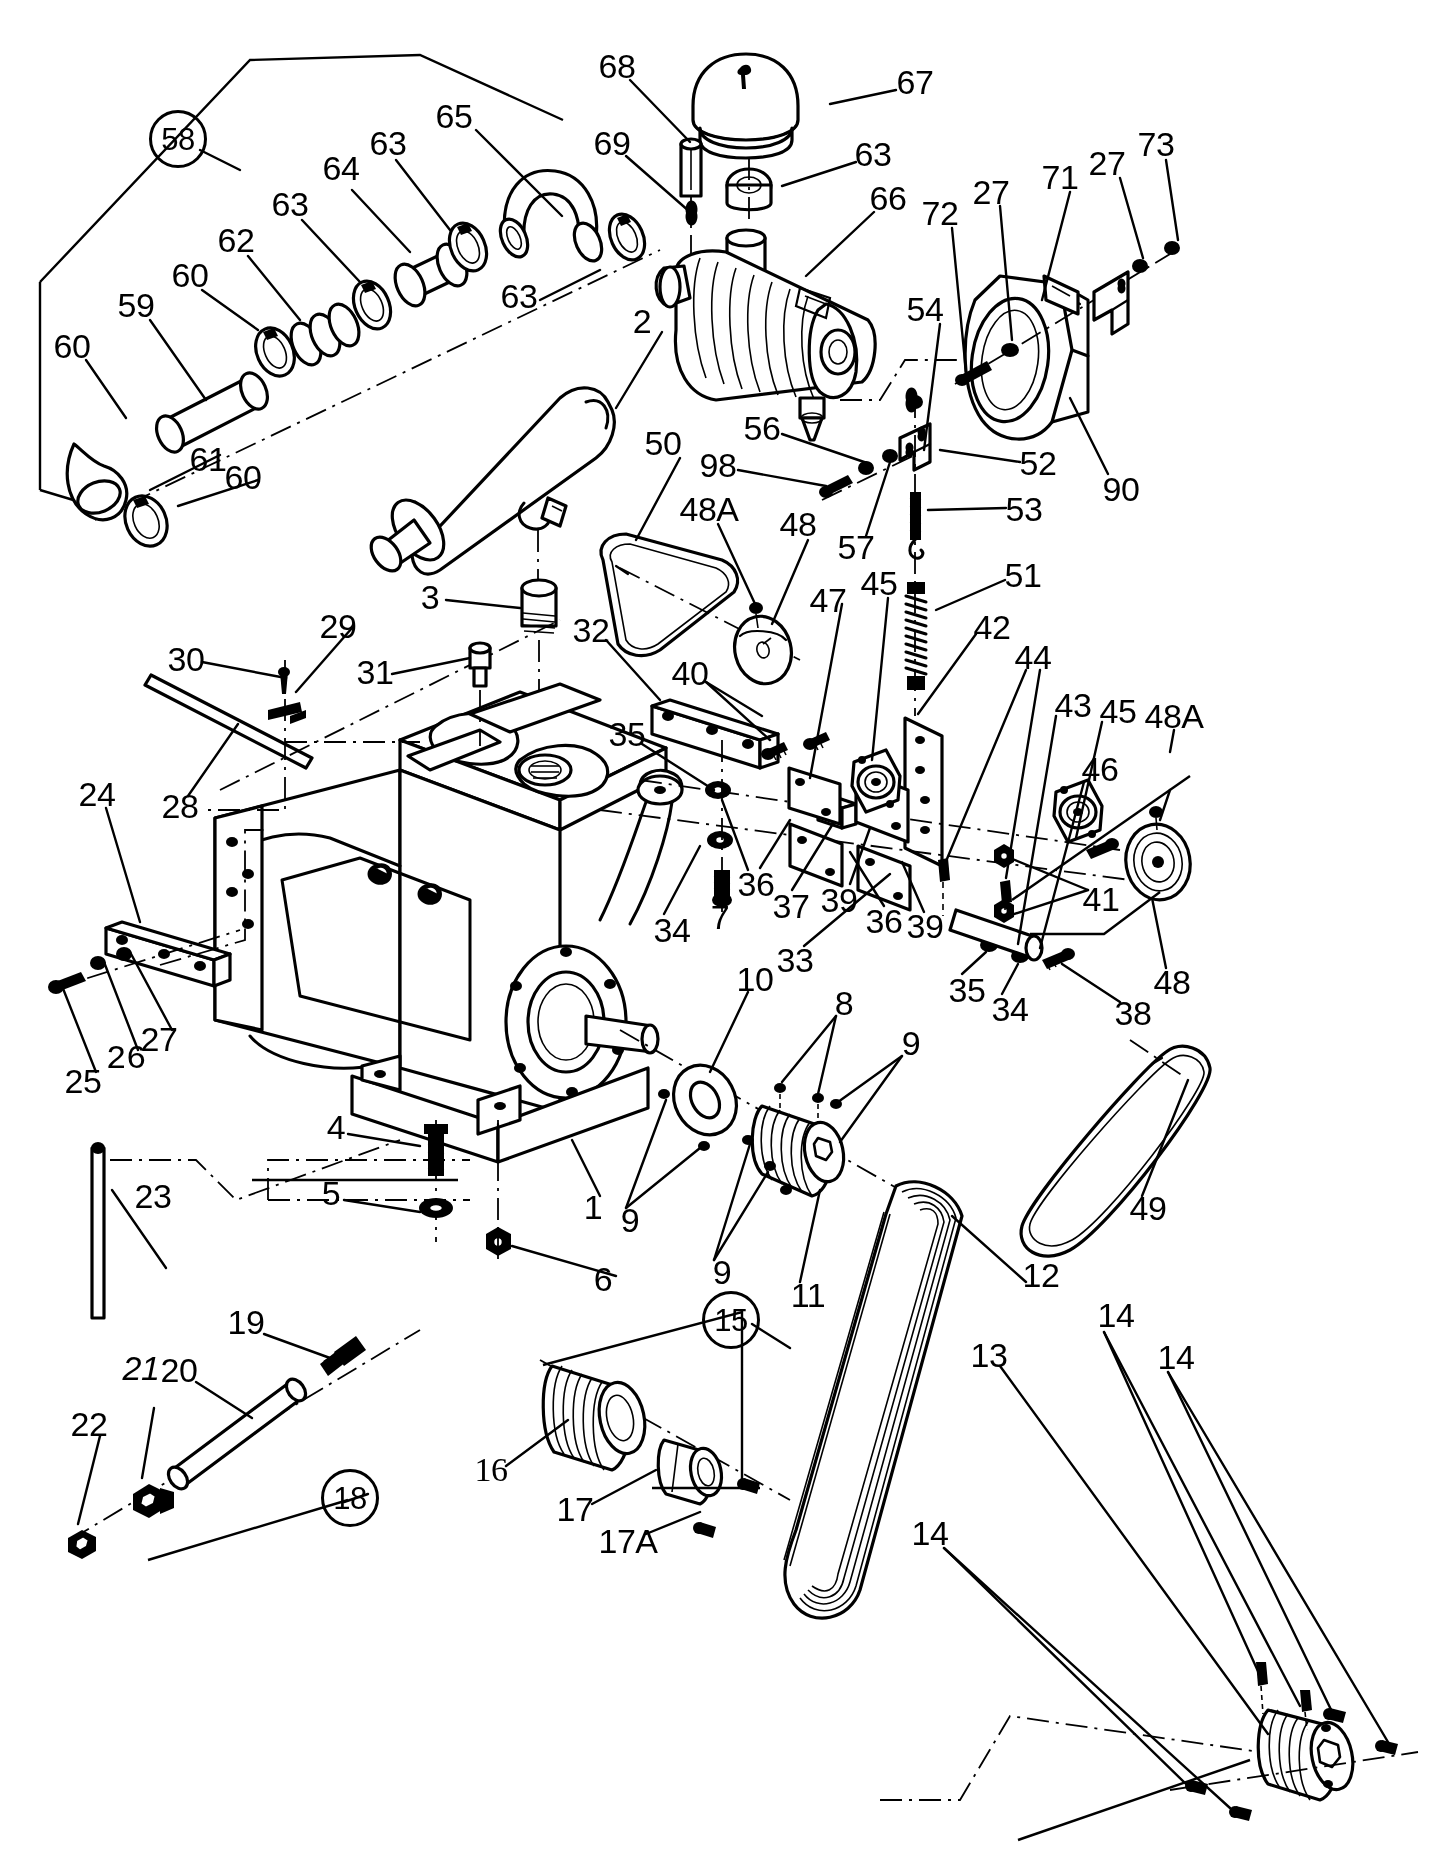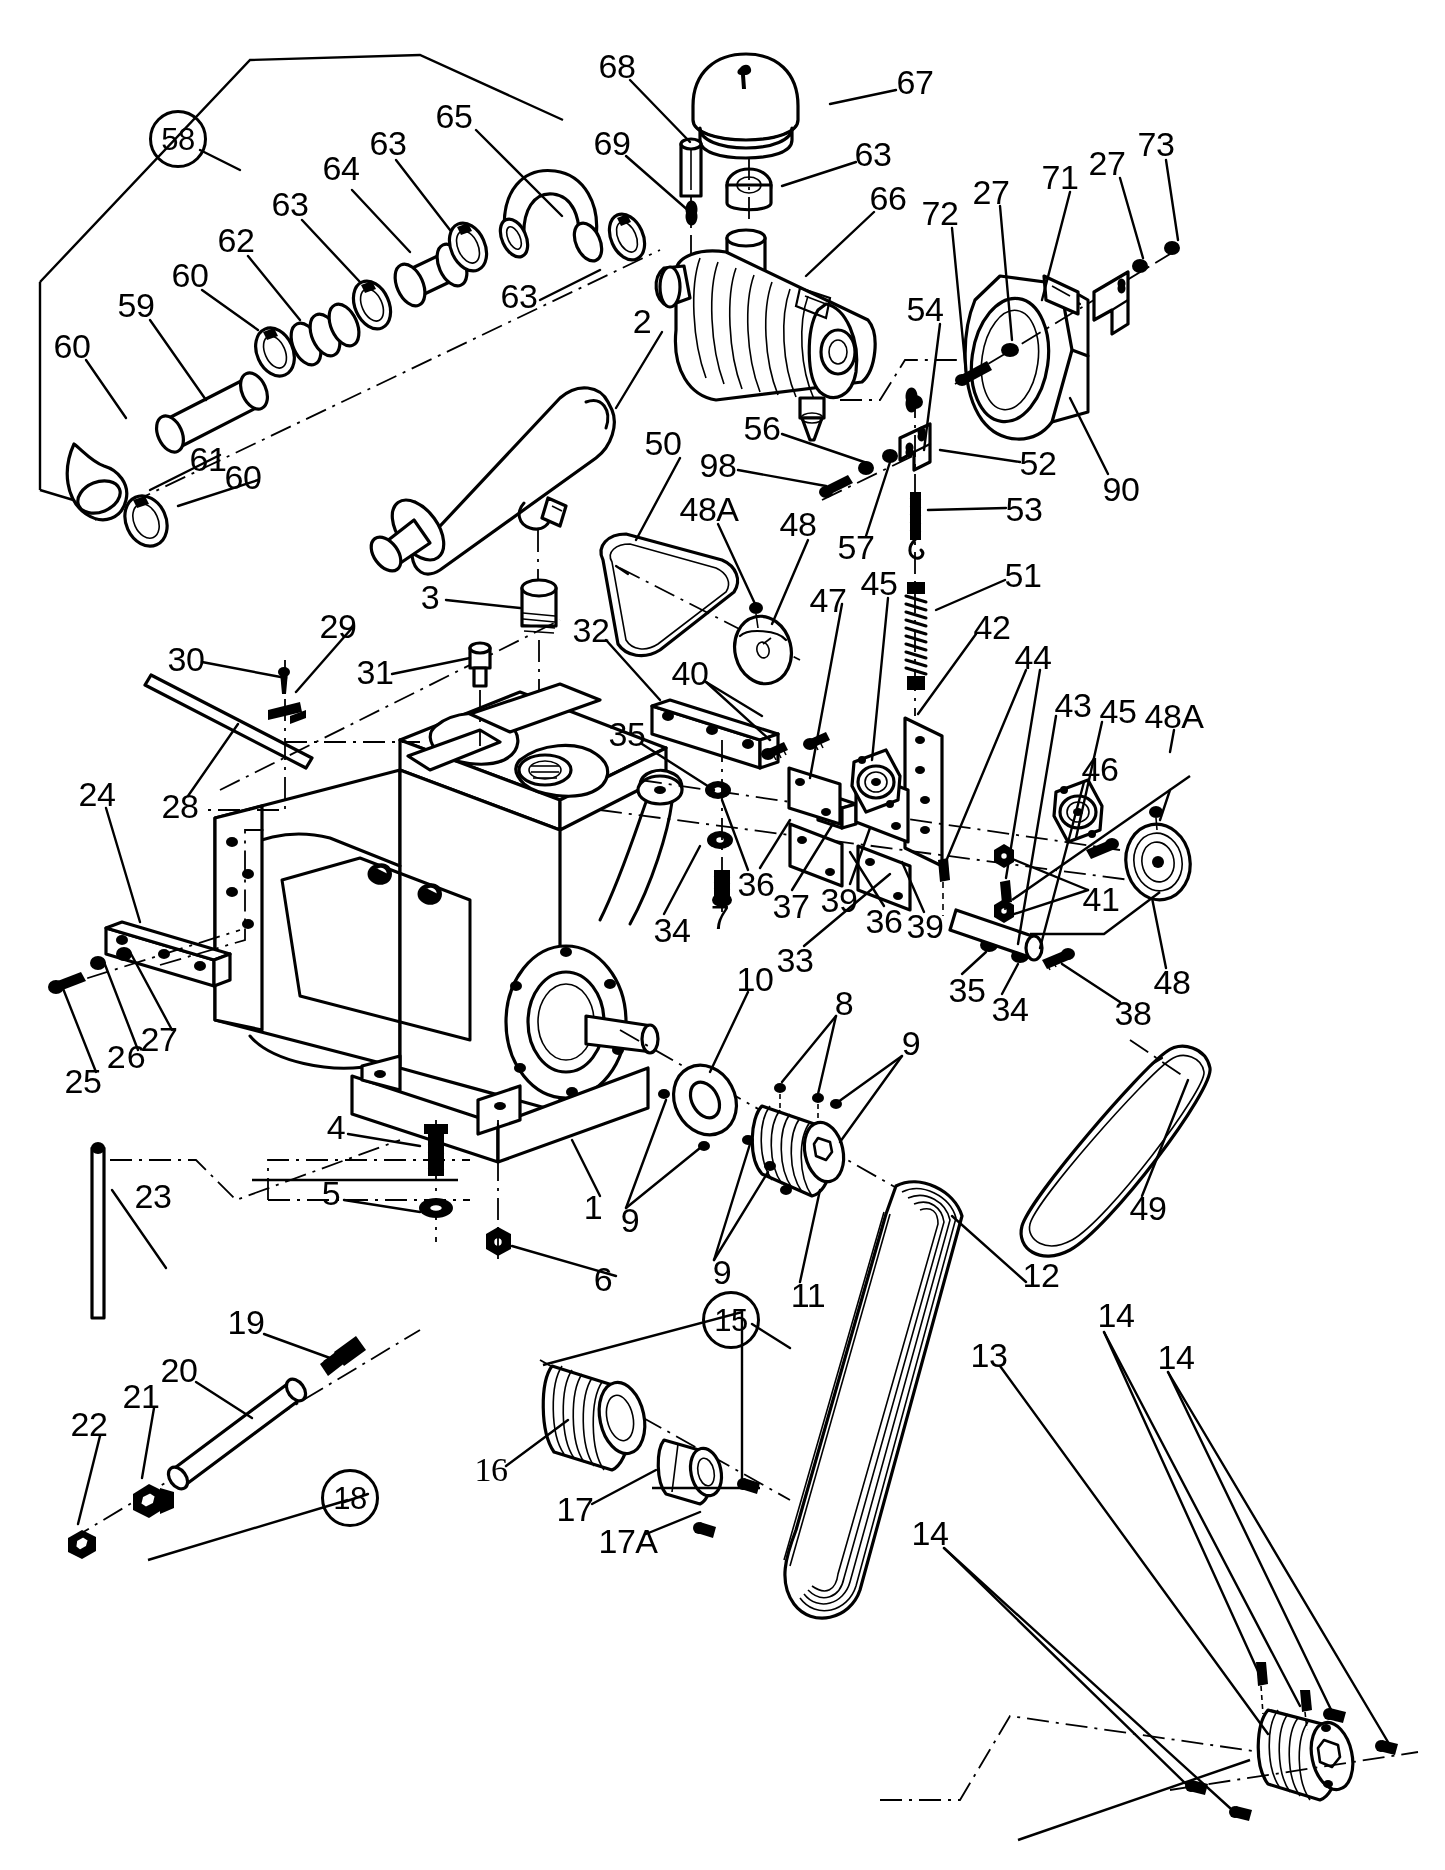--- a/index.html
+++ b/index.html
@@ -1021,21 +1021,21 @@
       <div class="callout" style="left: 153px; top: 1196px;">23</div>
       <div class="callout" style="left: 603px; top: 1279px;">6</div>
       <div class="callout" style="left: 808px; top: 1295px;">11</div>
       <div class="callout" style="left: 1041px; top: 1275px;">12</div>
       <div class="callout circled" style="left: 731px; top: 1320px;">15</div>
       <div class="callout" style="left: 1116px; top: 1315px;">14</div>
       <div class="callout" style="left: 989px; top: 1355px;">13</div>
       <div class="callout" style="left: 1176px; top: 1357px;">14</div>
       <div class="callout" style="left: 246px; top: 1322px;">19</div>
       <div class="callout" style="left: 179px; top: 1370px;">20</div>
-      <div class="callout" style="left: 141px; top: 1396px;">21</div>
+      <div class="callout" style="left: 141px; top: 1368px; font-style: italic;">21</div>
       <div class="callout" style="left: 89px; top: 1424px;">22</div>
       <div class="callout" style="left: 491px; top: 1470px; font-family: Liberation Serif, serif;">16</div>
       <div class="callout circled" style="left: 350px; top: 1498px;">18</div>
       <div class="callout" style="left: 575px; top: 1509px;">17</div>
       <div class="callout" style="left: 628px; top: 1541px;">17A</div>
       <div class="callout" style="left: 930px; top: 1533px;">14</div>
     </div>
 
 </div>
 

